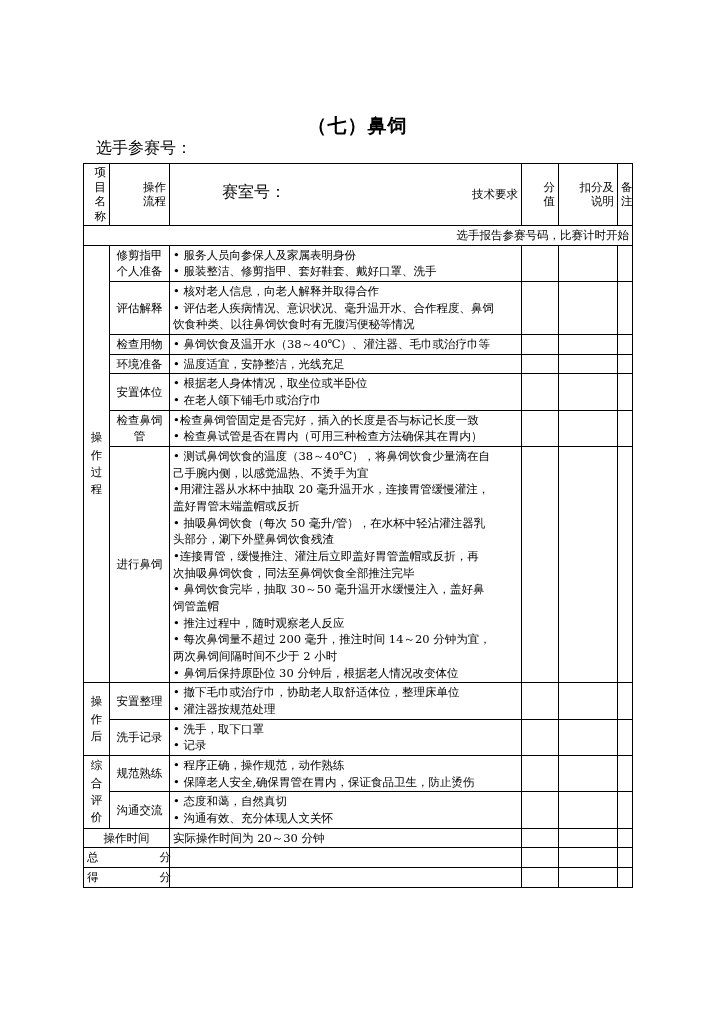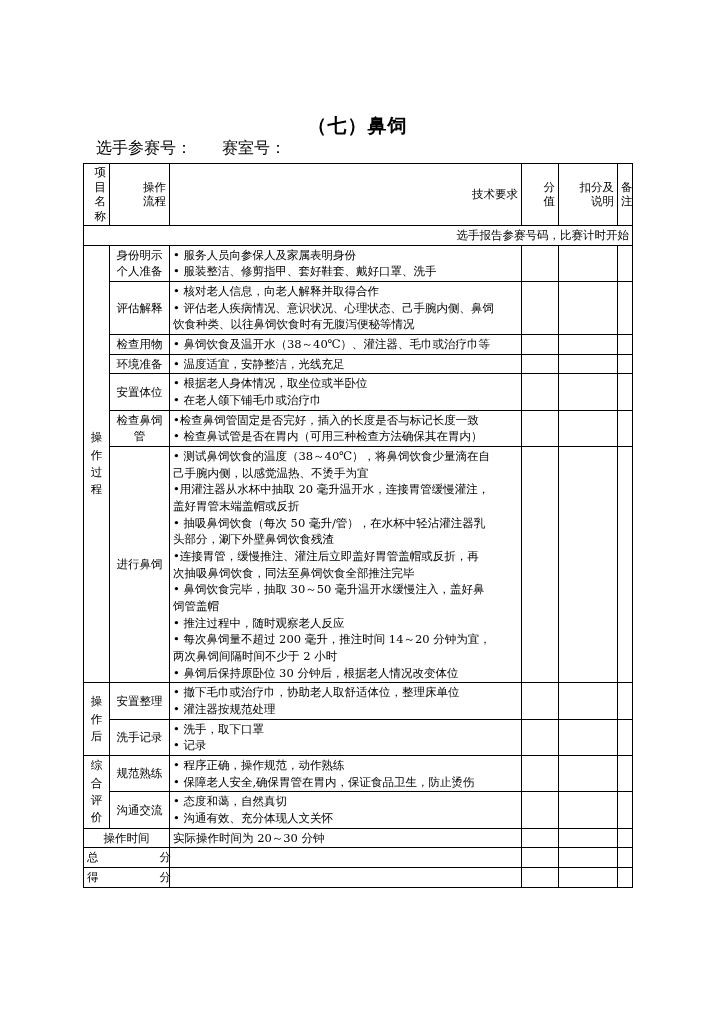--- a/index.html
+++ b/index.html
@@ -33,21 +33,21 @@
     letter-spacing: 1px;
     font-family: "DejaVu Serif", "Liberation Serif", serif;
   }
   .subline {
     position: absolute;
     top: 138px;
     font-size: 16px;
     white-space: nowrap;
   }
   .subline.a { left: 96px; }
-  .subline.b { left: 222px; }
+  .subline.b { left: 222px; margin-top: 44px; }
 
   table.grid {
     position: absolute;
     left: 83px;
     top: 163px;
     width: 549px;
     border-collapse: collapse;
     table-layout: fixed;
     font-size: 11.5px;
     line-height: 1.45;
@@ -145,37 +145,37 @@
       </tr>
 
       <tr>
         <td class="vert" rowspan="7">
           <span>操</span>
           <span>作</span>
           <span>过</span>
           <span>程</span>
         </td>
         <td class="pname">
-          <div>身份明示</div>
+          <div>修剪指甲</div>
           <div>个人准备</div>
         </td>
         <td class="cellwrap">
           <div>• 服务人员向参保人及家属表明身份</div>
           <div>• 服装整洁、修剪指甲、套好鞋套、戴好口罩、洗手</div>
         </td>
         <td class="blank"></td>
         <td class="blank"></td>
         <td class="blank"></td>
       </tr>
 
       <tr>
         <td class="pname">评估解释</td>
         <td class="cellwrap">
           <div>• 核对老人信息，向老人解释并取得合作</div>
-          <div>• 评估老人疾病情况、意识状况、心理状态、己手腕内侧、鼻饲</div>
+          <div>• 评估老人疾病情况、意识状况、毫升温开水、合作程度、鼻饲</div>
           <div>饮食种类、以往鼻饲饮食时有无腹泻便秘等情况</div>
         </td>
         <td class="blank"></td>
         <td class="blank"></td>
         <td class="blank"></td>
       </tr>
 
       <tr>
         <td class="pname">检查用物</td>
         <td class="cellwrap">

